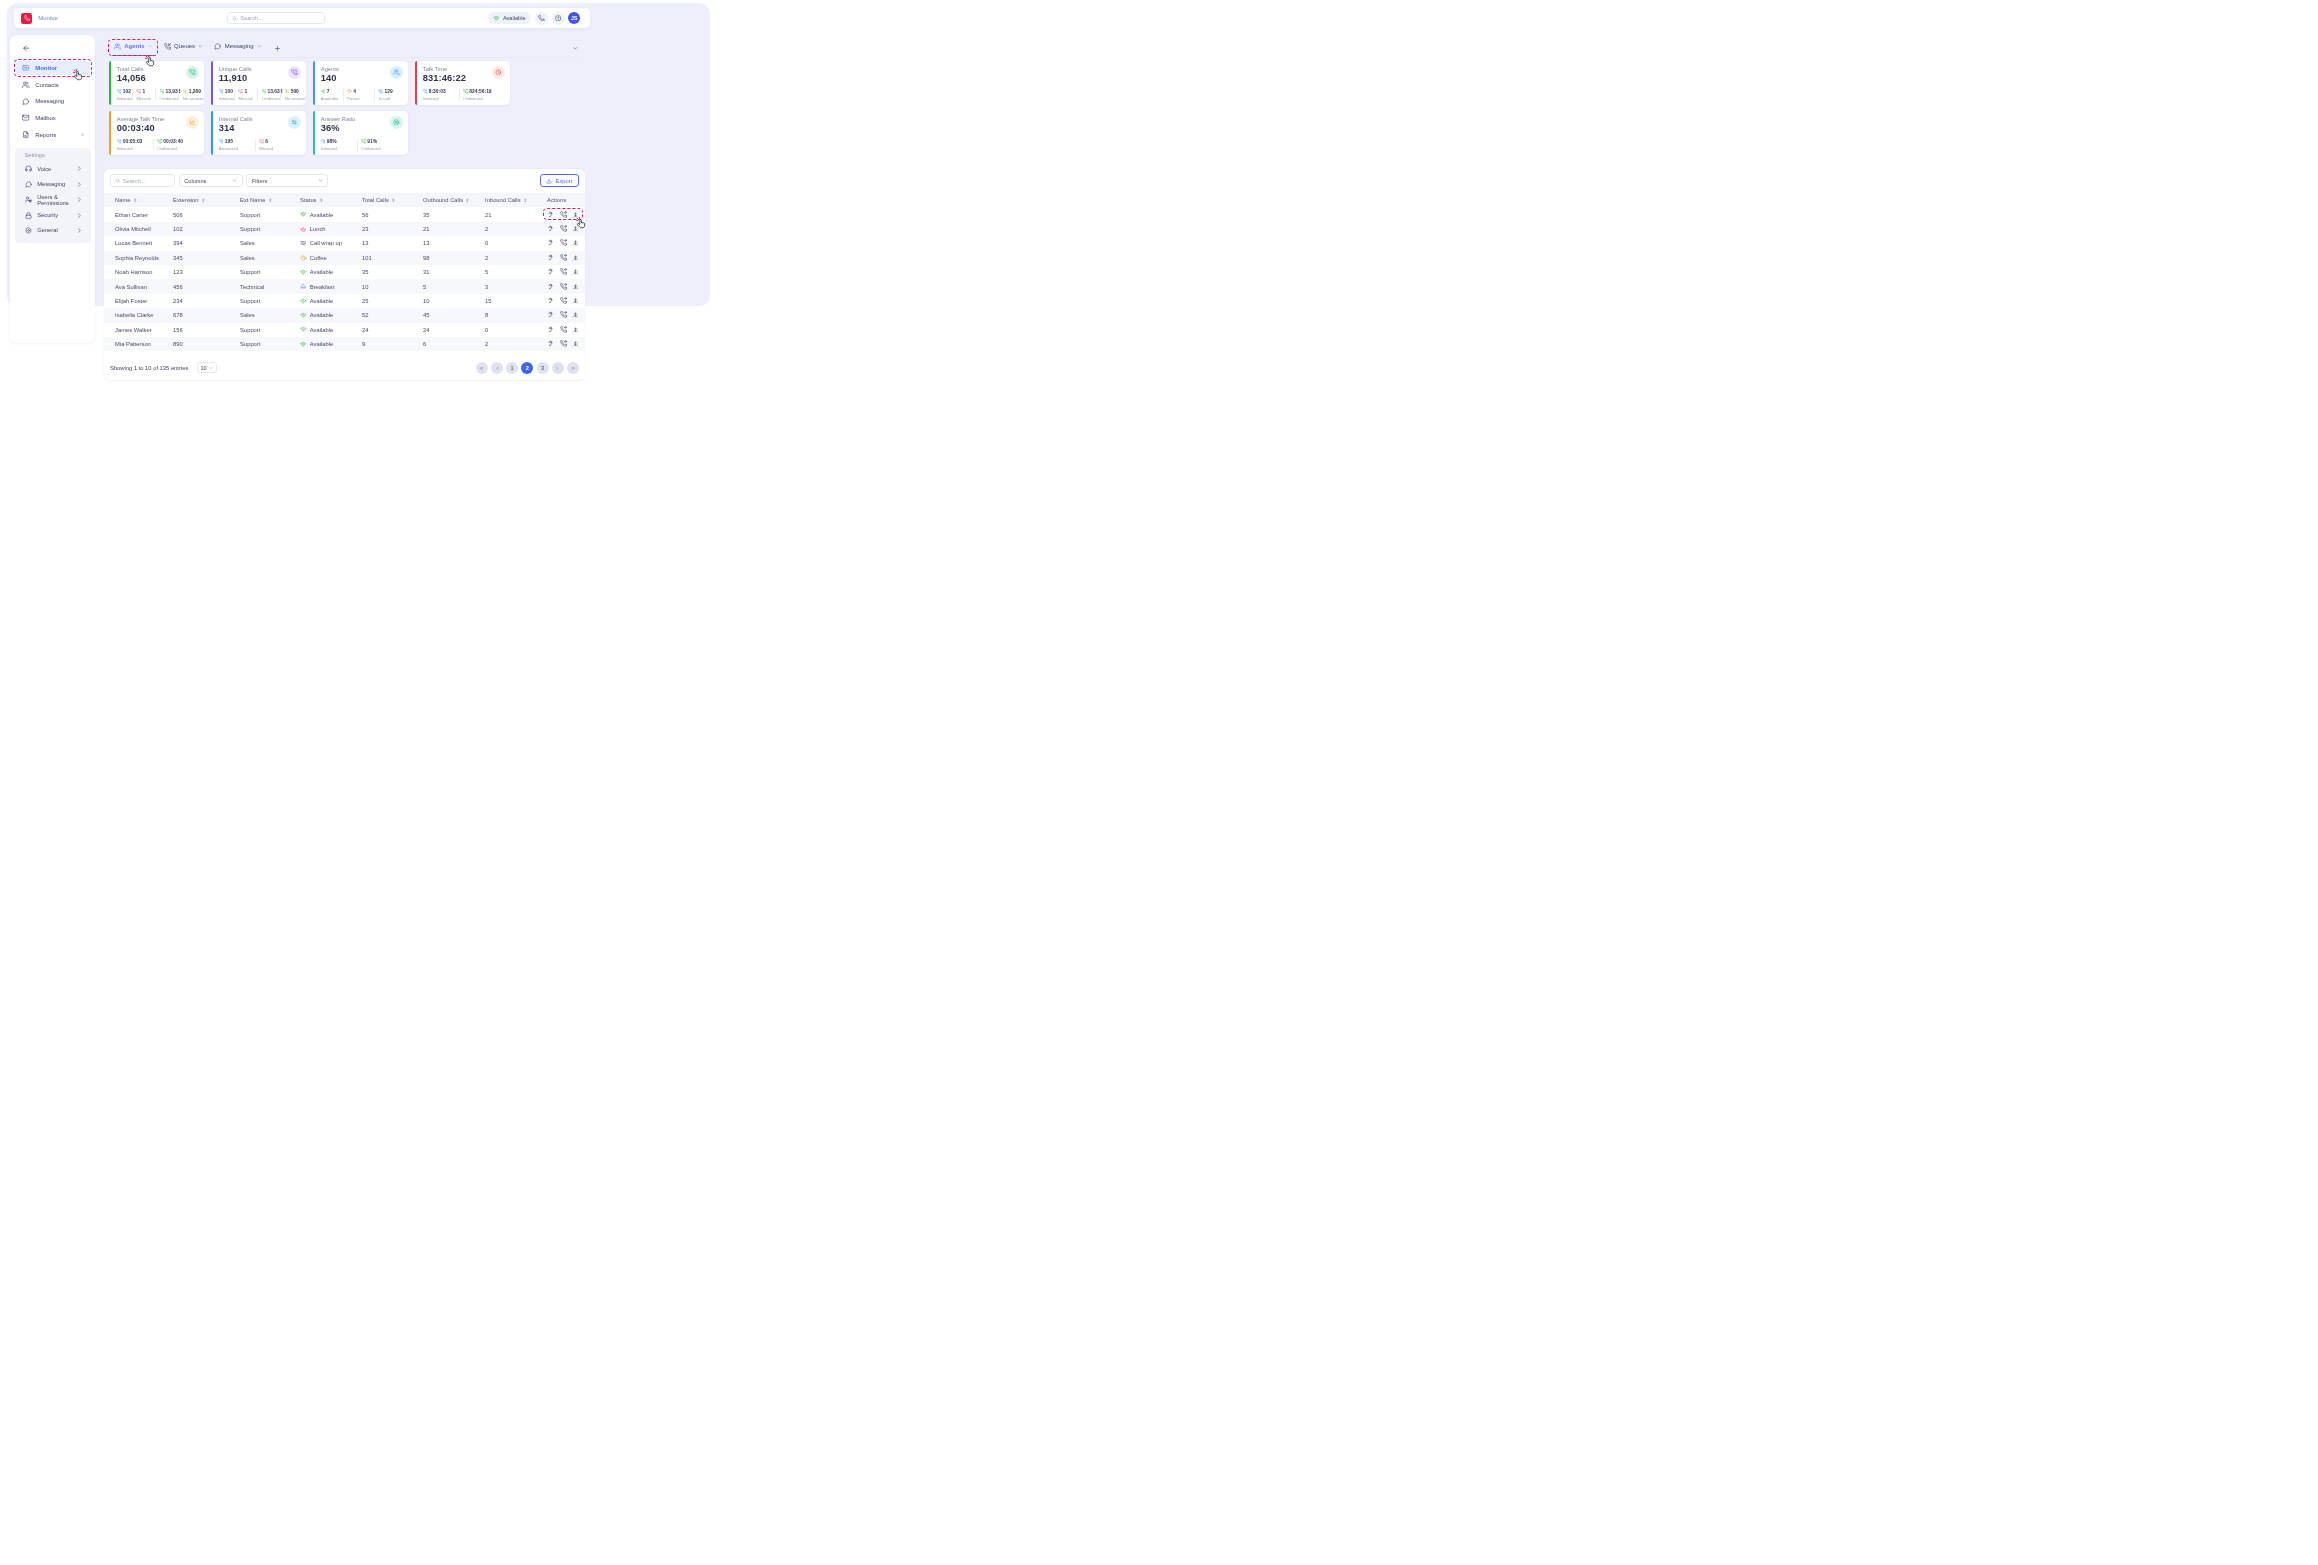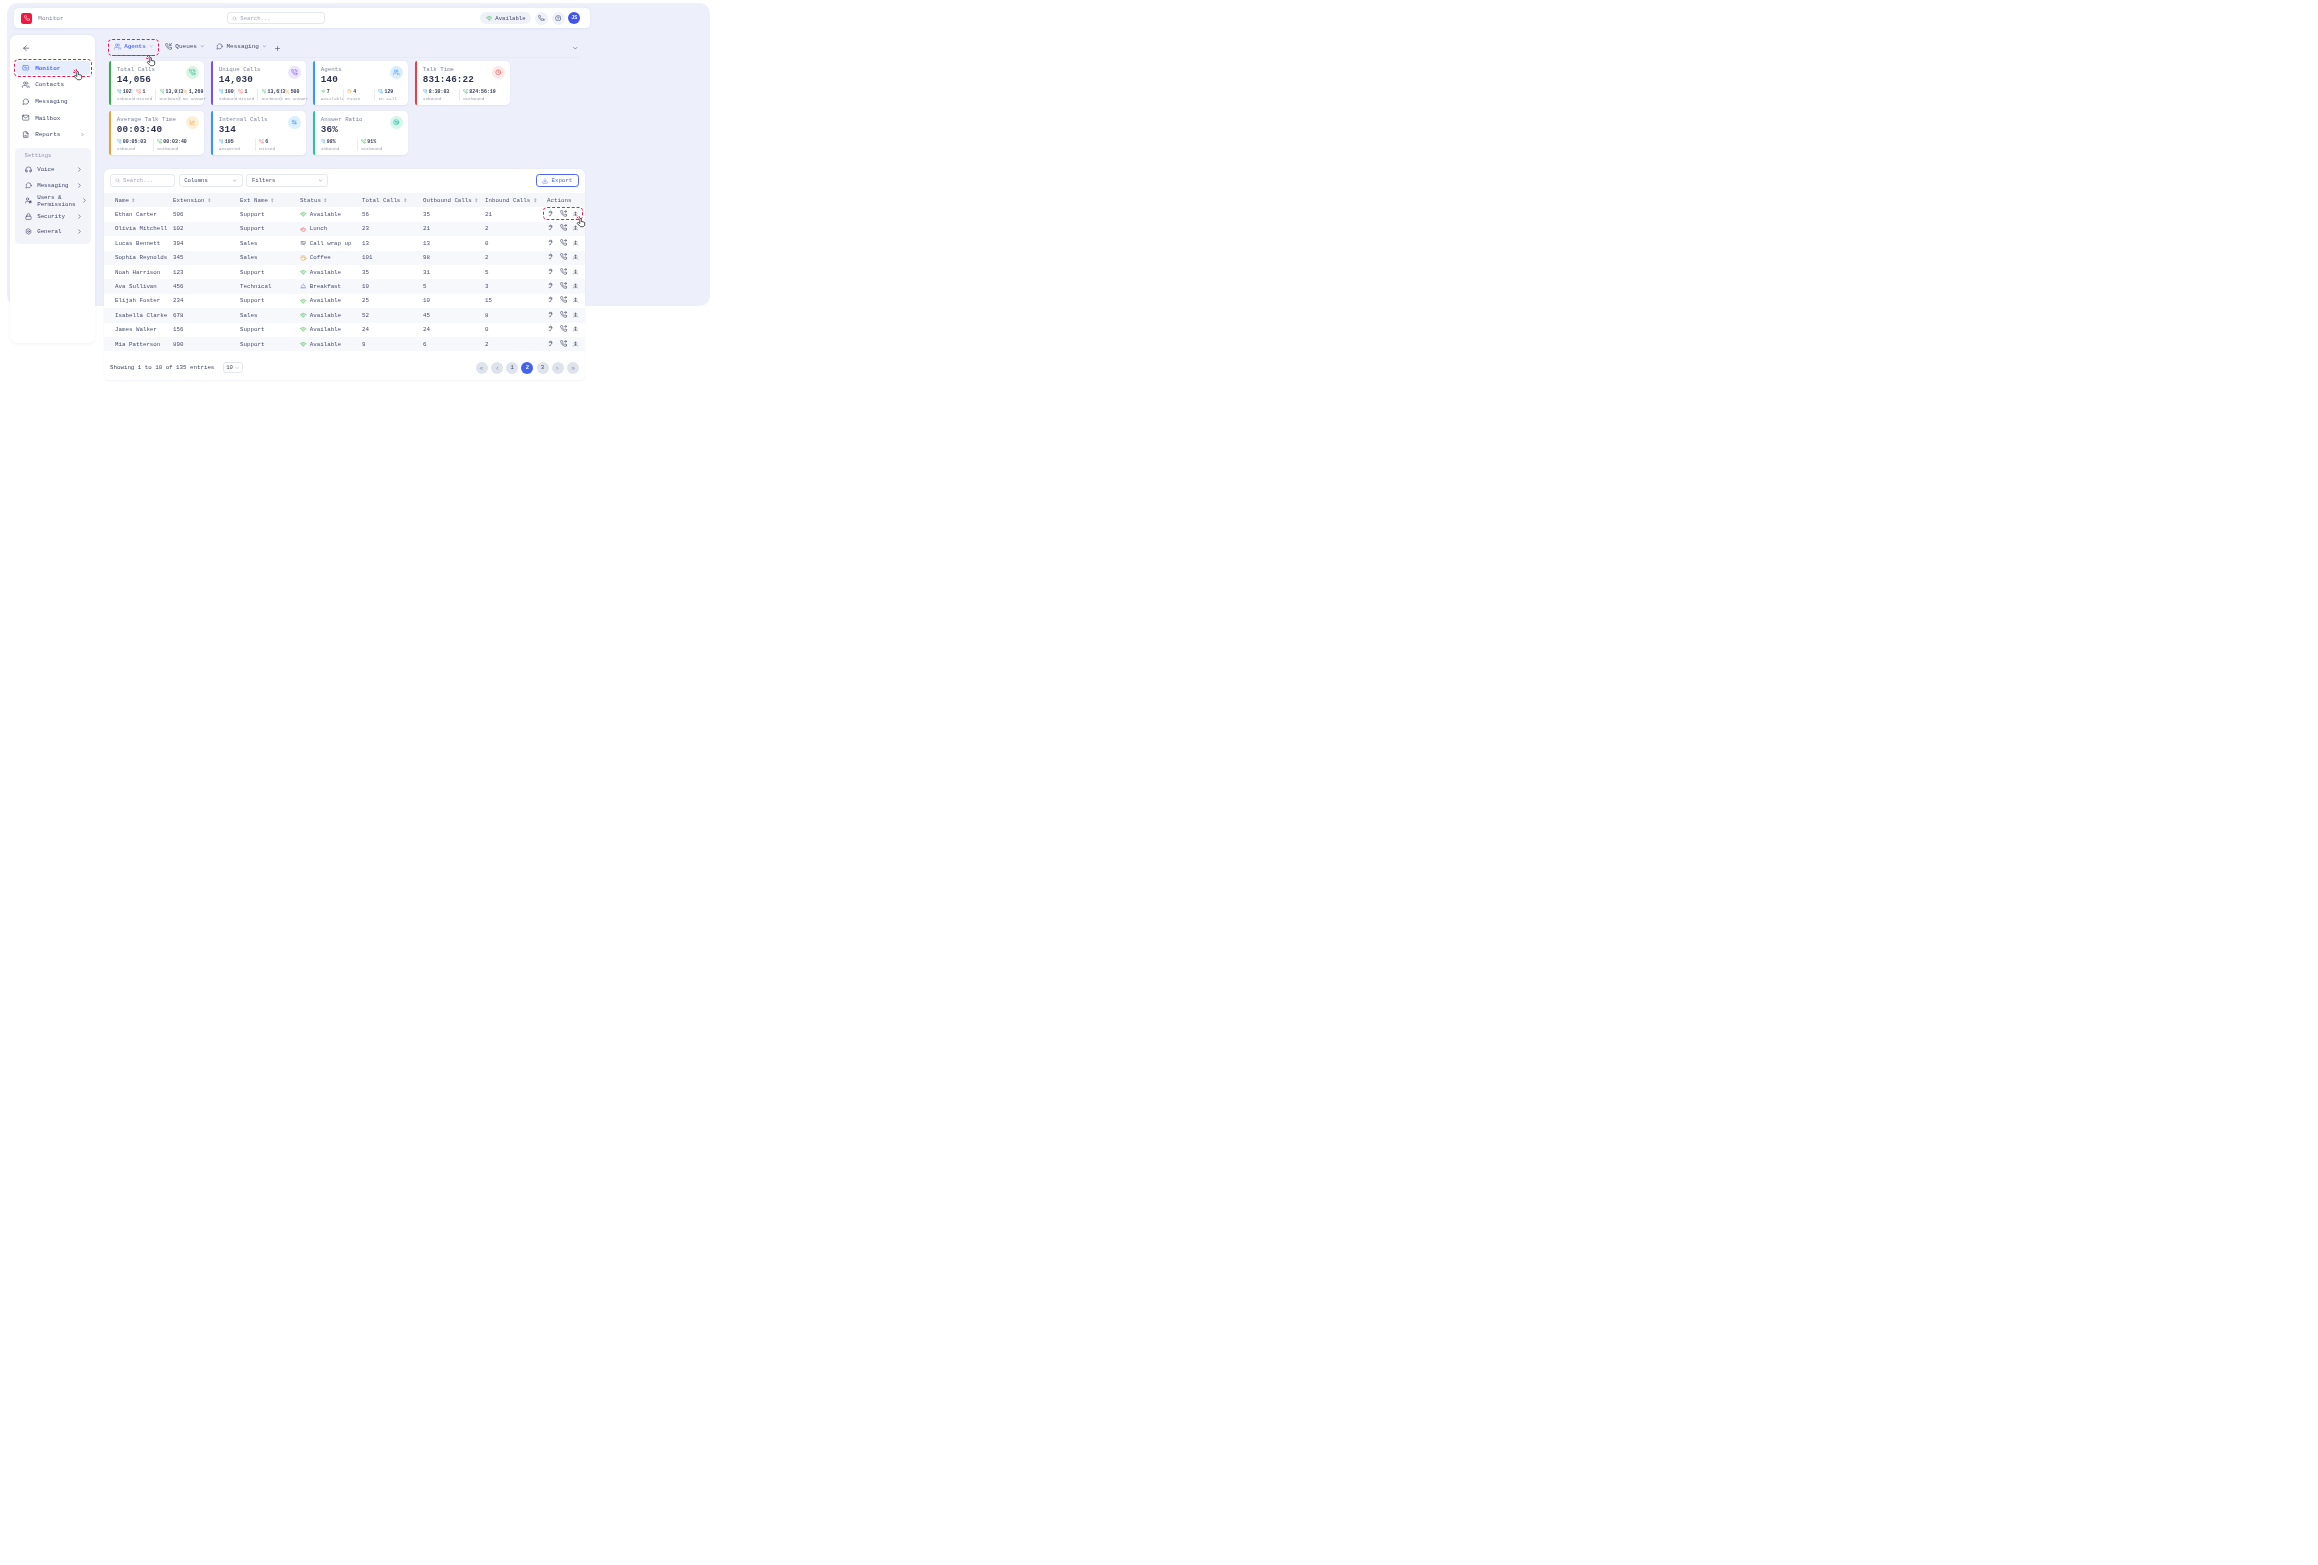--- a/index.html
+++ b/index.html
@@ -1,17 +1,17 @@
 <!DOCTYPE html>
 <html style="font-size:7.4px"><head>
 <meta charset="utf-8">
 <style>
   * { box-sizing: border-box; margin: 0; padding: 0; }
   html,body { width:717px; height:403px; background:#fff; font-family:"Liberation Sans", sans-serif; overflow:hidden; }
-  .canvas { position:absolute; left:7.4px; top:2.8px; width:703px; height:303px; background:#edeffb; border-radius:10.2px;font-family:Liberation Mono, monospace; }
+  .canvas { position:absolute; left:7.4px; top:2.8px; width:703px; height:303px; background:#edeffb; border-radius:10.2px; }
 
   .ic { display:inline-flex; width:1em; height:1em; flex:0 0 auto; }
   .ic svg { width:100%; height:100%; }
   .ic.s { font-size:5.1px; }
 
   
   .topbar { position:absolute; left:6.5px; top:5.6px; width:576px; height:19.5px; background:#fff; border-radius:4.6px;
             box-shadow:0 0.9px 2.8px rgba(76,91,158,.08); display:flex; align-items:center; }
   .logo { width:11px; height:11px; margin-left:7.4px; background:#ed1941; border-radius:2.3px; color:#fff;
           display:flex; align-items:center; justify-content:center; font-size:6.5px; cursor:pointer; }
@@ -456,21 +456,21 @@
                 </svg>
               </span>
               <span>1,269</span>
             </div>
             <div class="sub-label">No answer</div>
           </div>
         </div>
       </article>
       <article class="stat-card" style="--accent: #7950f2;">
         <div class="sc-title">Unique Calls</div>
-        <div class="sc-value">14,030</div>
+        <div class="sc-value">11,910</div>
         <span class="sc-badge" style="background:#ece5fc;color:#7950f2">
           <span class="ic">
             <svg viewBox="0 0 24 24" fill="none" stroke="currentColor" stroke-width="2" stroke-linecap="round" stroke-linejoin="round">
               <path d="M22 16.92v3a2 2 0 0 1-2.18 2 19.79 19.79 0 0 1-8.63-3.07 19.5 19.5 0 0 1-6-6 19.79 19.79 0 0 1-3.07-8.67A2 2 0 0 1 4.11 2h3a2 2 0 0 1 2 1.72 12.84 12.84 0 0 0 .7 2.81 2 2 0 0 1-.45 2.11L8.09 9.91a16 16 0 0 0 6 6l1.27-1.27a2 2 0 0 1 2.11-.45 12.84 12.84 0 0 0 2.81.7A2 2 0 0 1 22 16.92z"></path>
               <path d="M15.05 5A5 5 0 0 1 19 8.95"></path>
               <path d="M15.05 1A9 9 0 0 1 23 8.94"></path>
             </svg>
           </span>
         </span>
         <div class="sc-subs">

